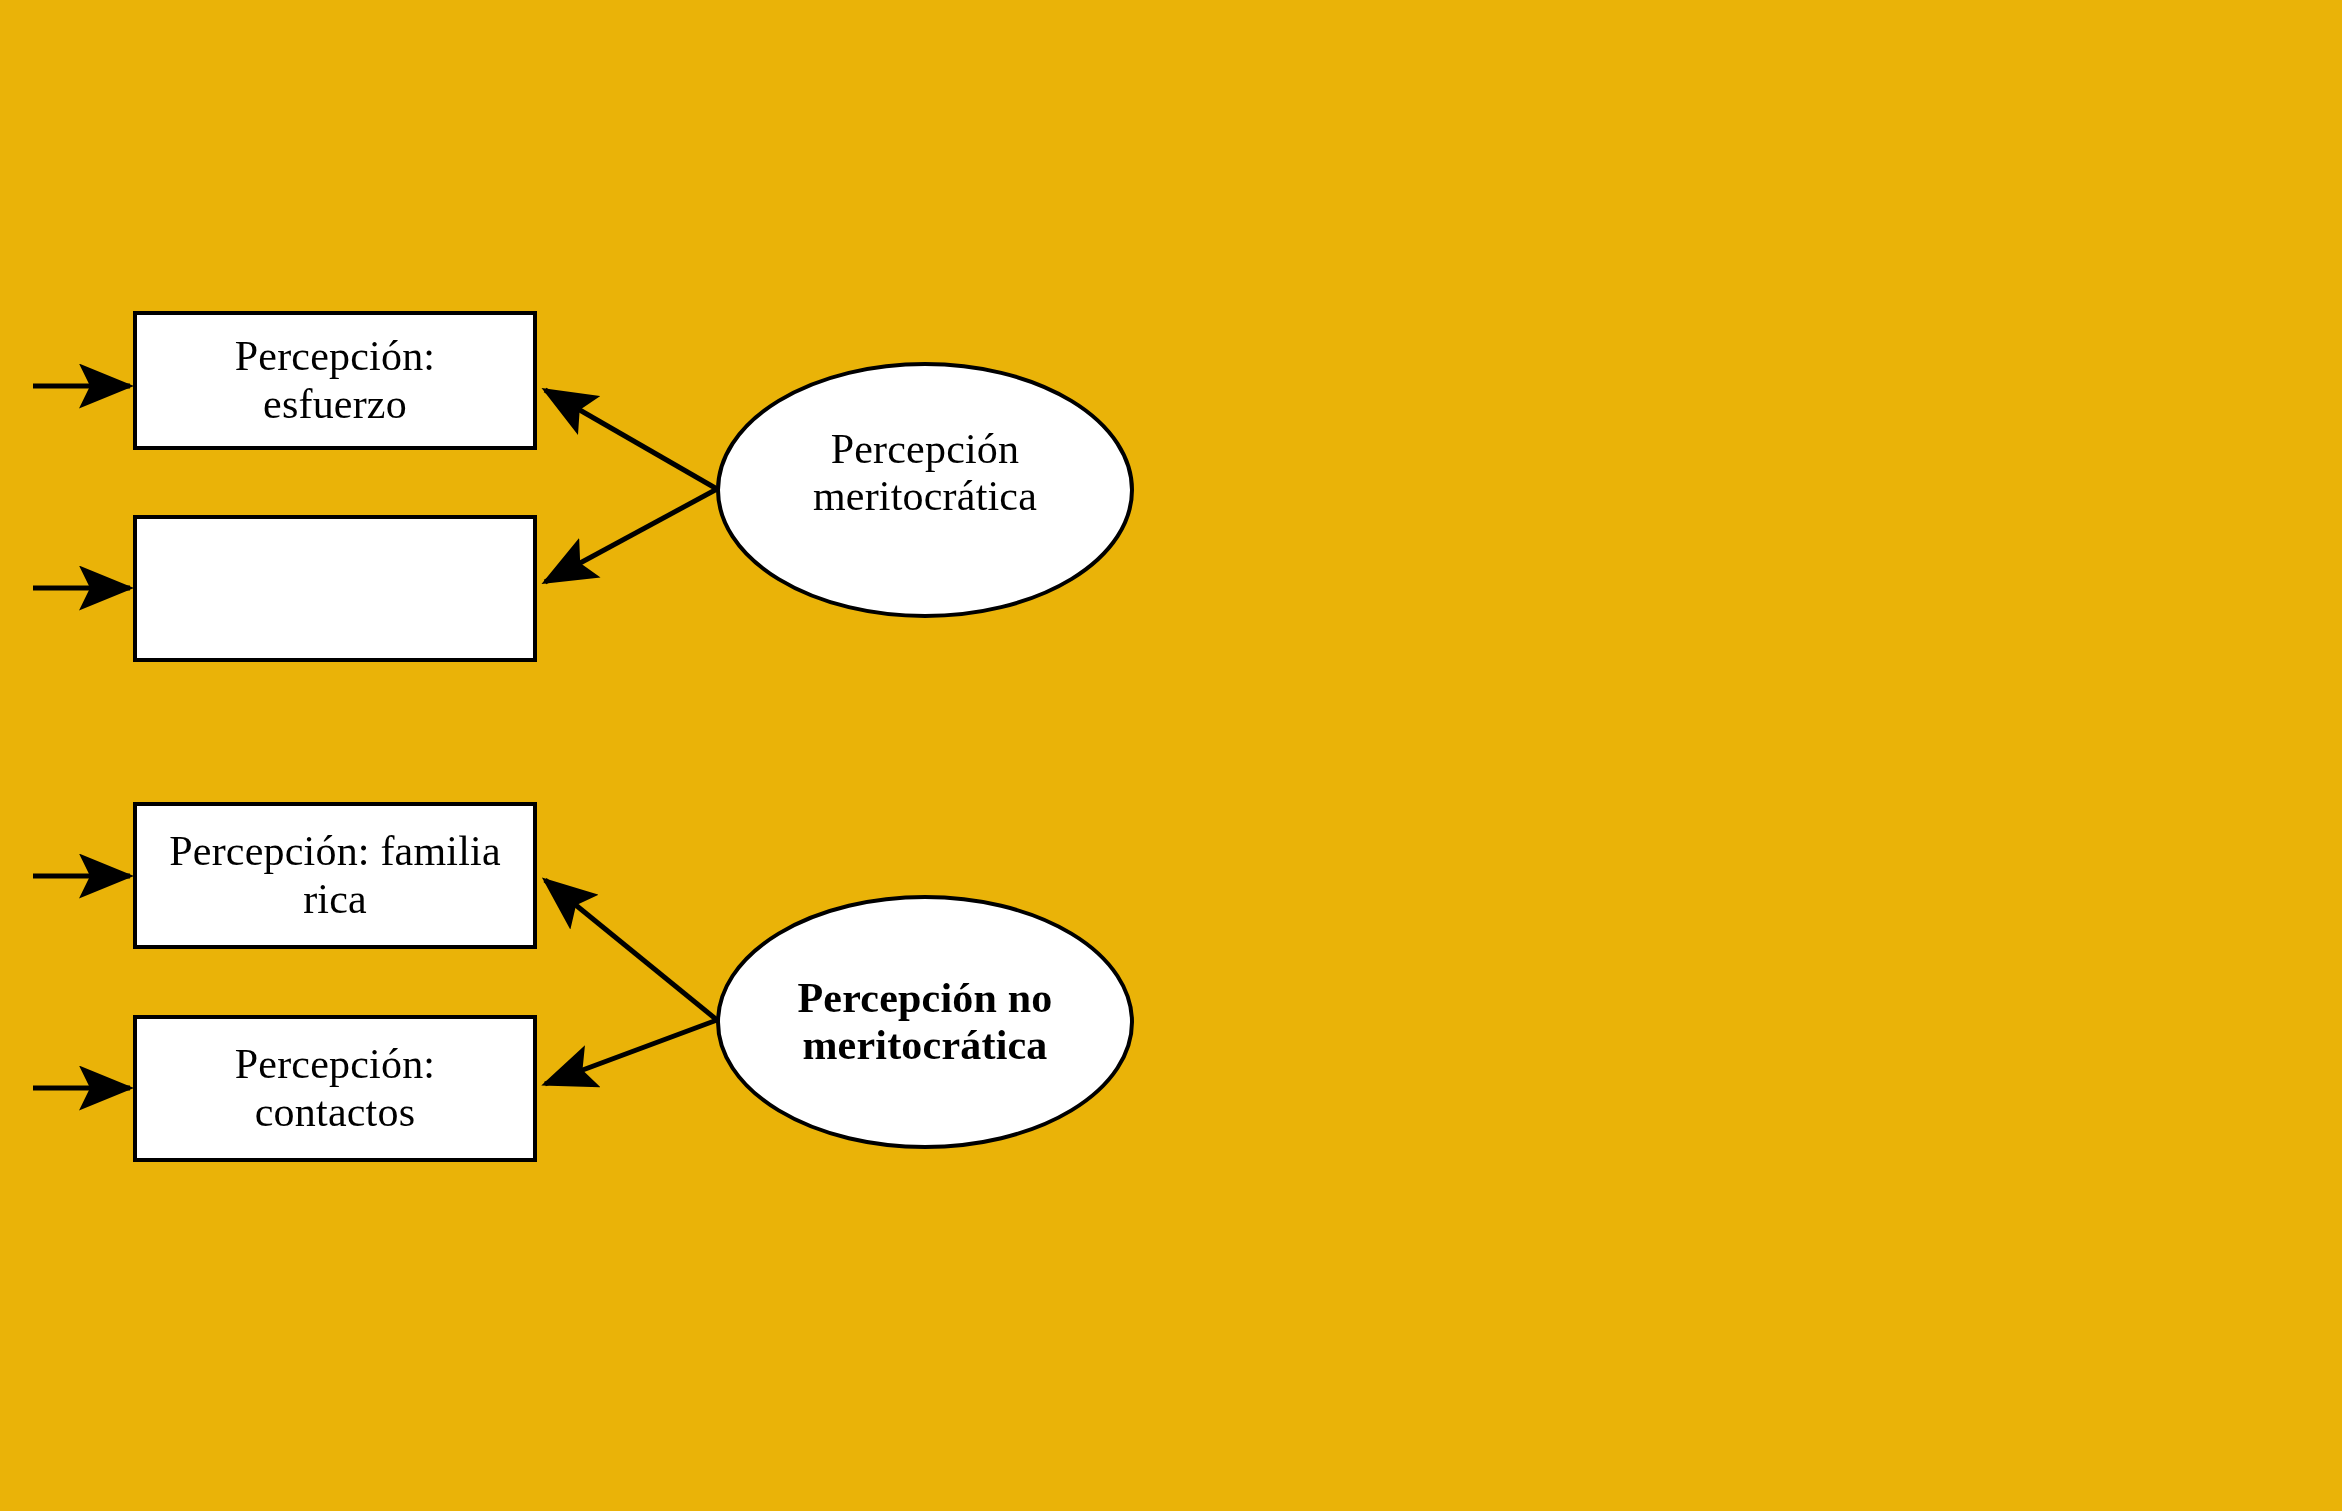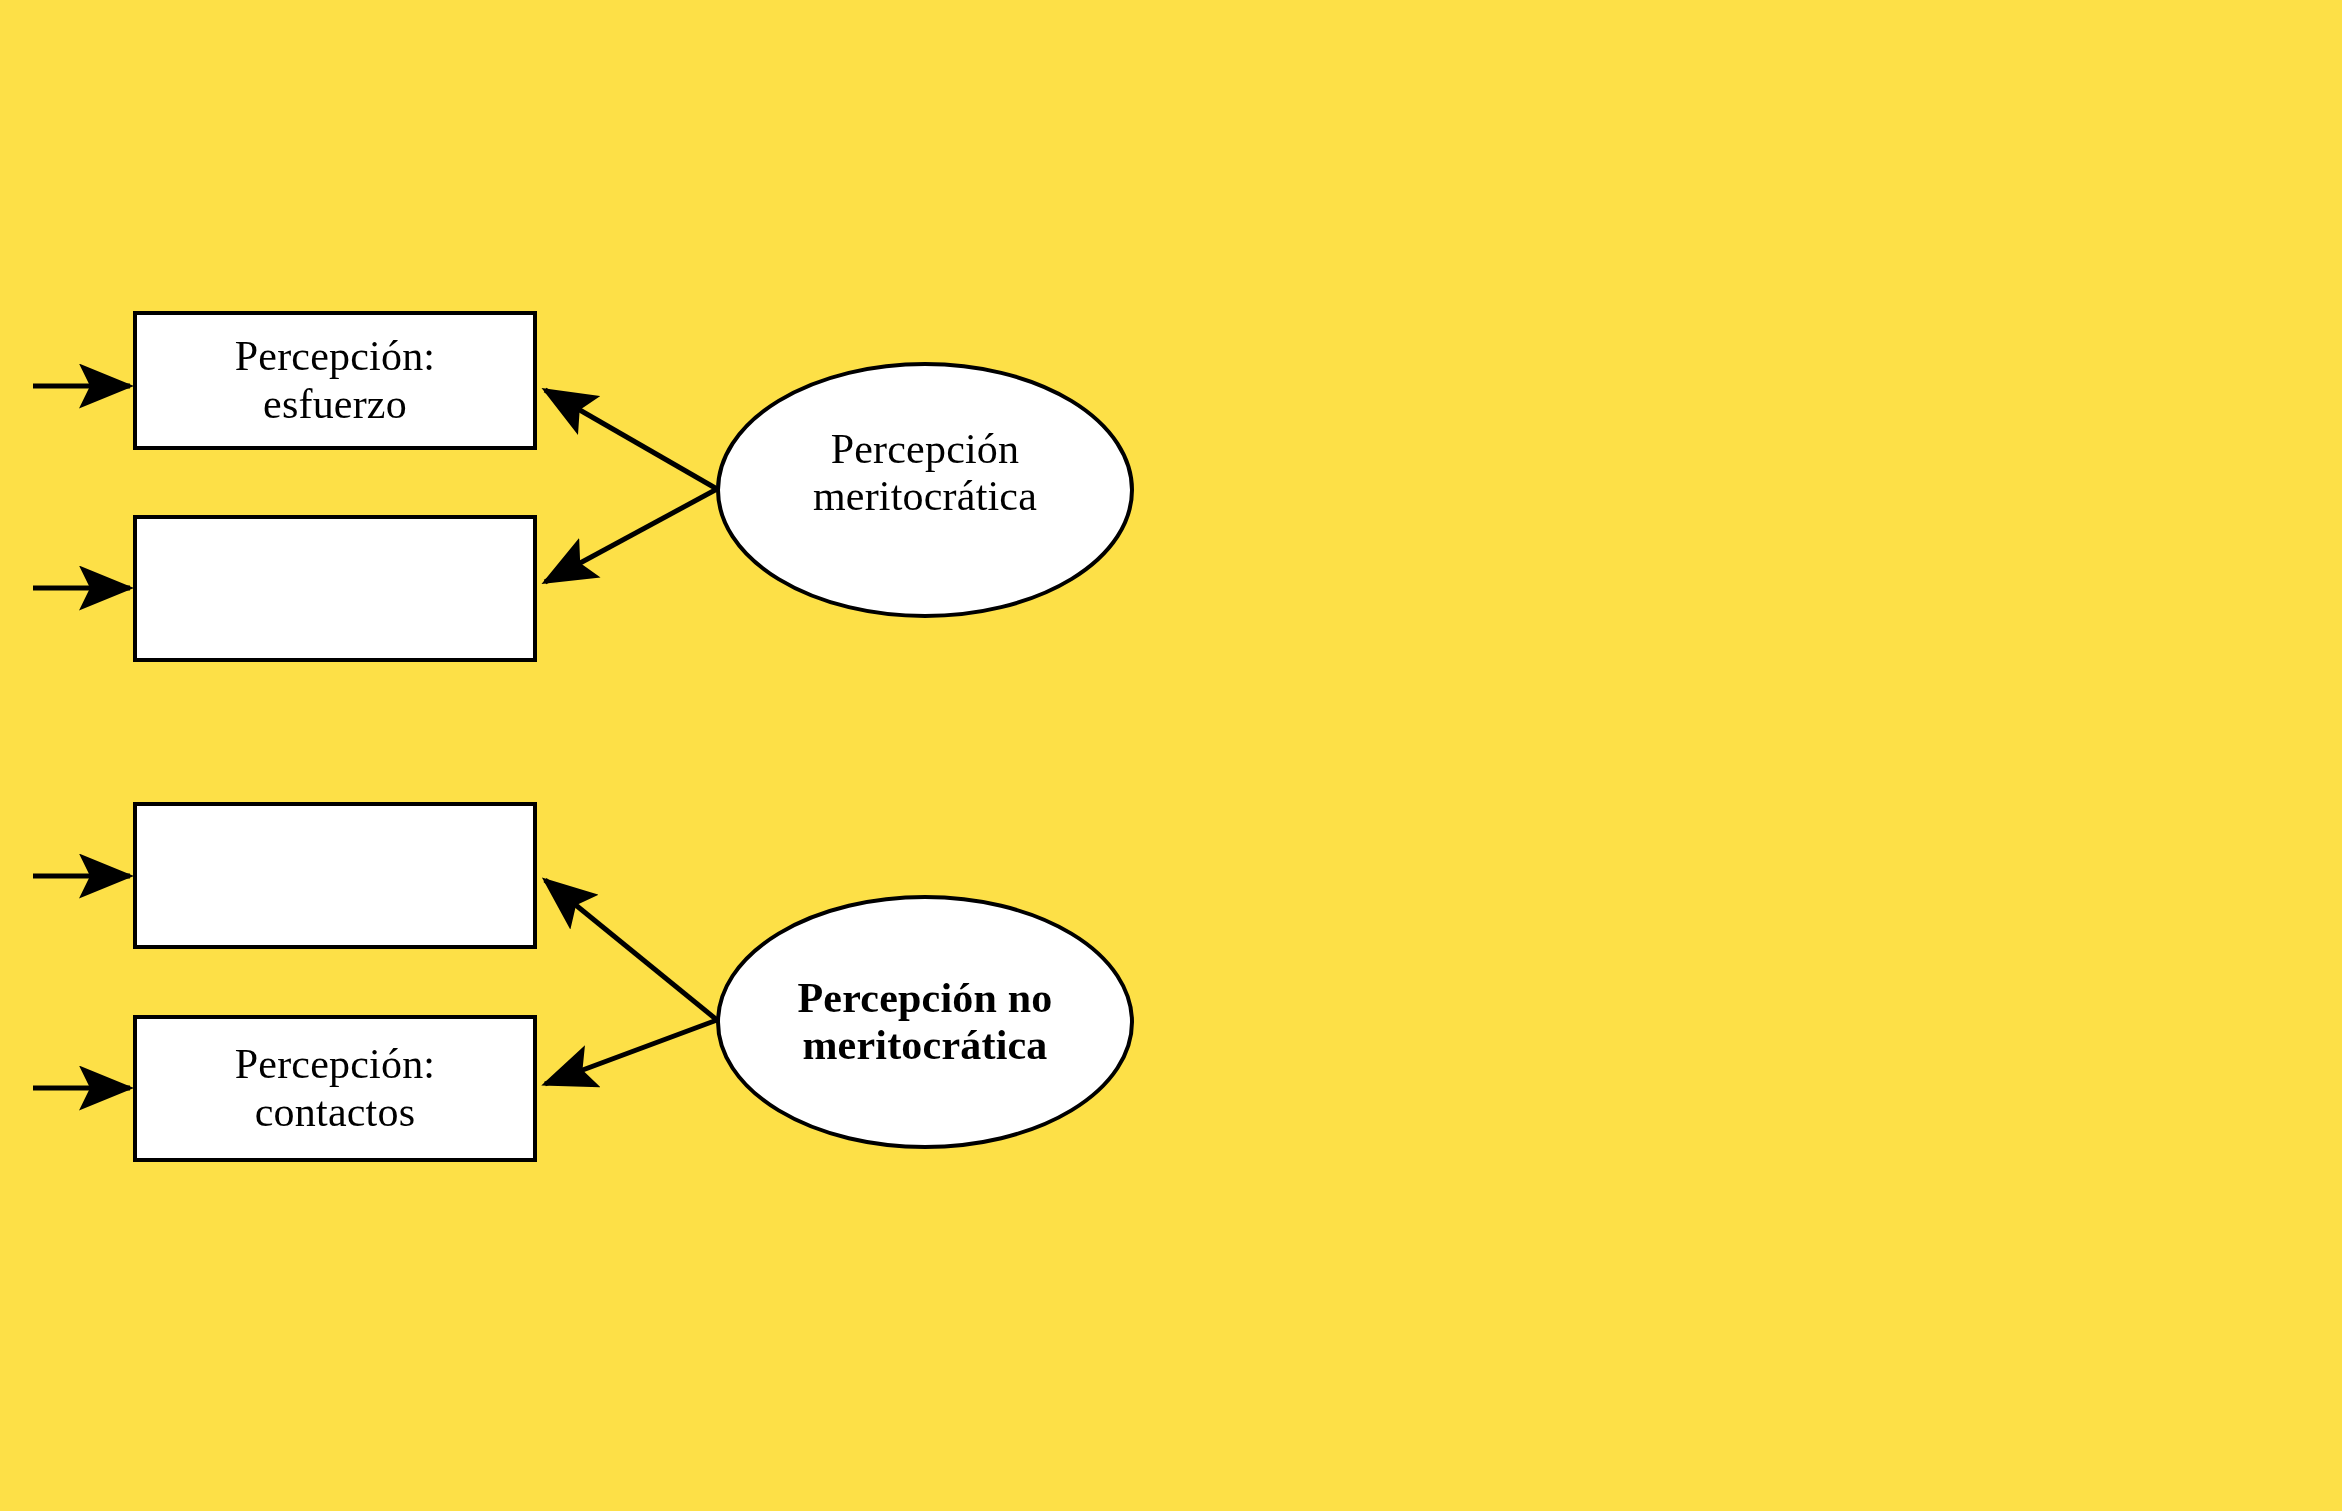--- a/index.html
+++ b/index.html
@@ -10,21 +10,21 @@
   body {
     width: 2342px;
     height: 1511px;
     overflow: hidden;
     font-family: "Liberation Serif", "DejaVu Serif", serif;
   }
   #diagram-canvas {
     position: relative;
     width: 2342px;
     height: 1511px;
-    background: #fde047;
+    background: #eab308;
   }
   #diagram-svg {
     position: absolute;
     left: 0;
     top: 0;
     width: 2342px;
     height: 1511px;
   }
   .node-label {
     position: absolute;
@@ -81,20 +81,22 @@
 
     <line x1="33" y1="876" x2="130" y2="876" stroke="#000000" stroke-width="5" marker-end="url(#arrowhead)"></line>
 
     <line x1="33" y1="1088" x2="130" y2="1088" stroke="#000000" stroke-width="5" marker-end="url(#arrowhead)"></line>
   </svg>
 
   <div class="node-label indicator-label" style="left:135px; top:313px; width:400px; height:135px;">Percepción:
 esfuerzo</div>
 
 
+  <div class="node-label indicator-label" style="left:135px; top:804px; width:400px; height:143px;">Percepción: familia
+rica</div>
 
   <div class="node-label indicator-label" style="left:135px; top:1017px; width:400px; height:143px;">Percepción:
 contactos</div>
 
   <div class="node-label latent-label" style="left:718px; top:347px; width:414px; height:252px;">Percepción
 meritocrática</div>
 
   <div class="node-label latent-label" style="left:718px; top:897px; width:414px; height:250px;font-weight:bold;">Percepción no
 meritocrática</div>
 

